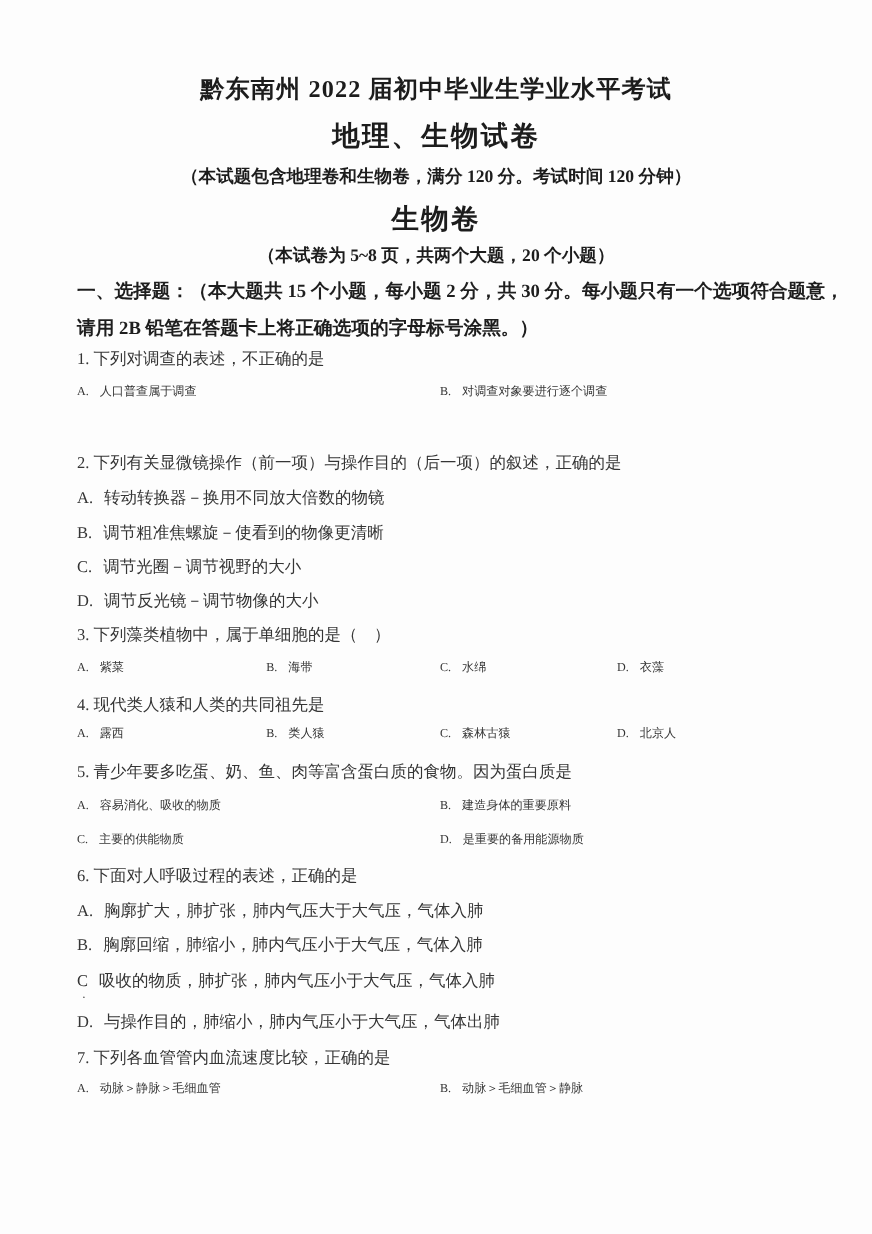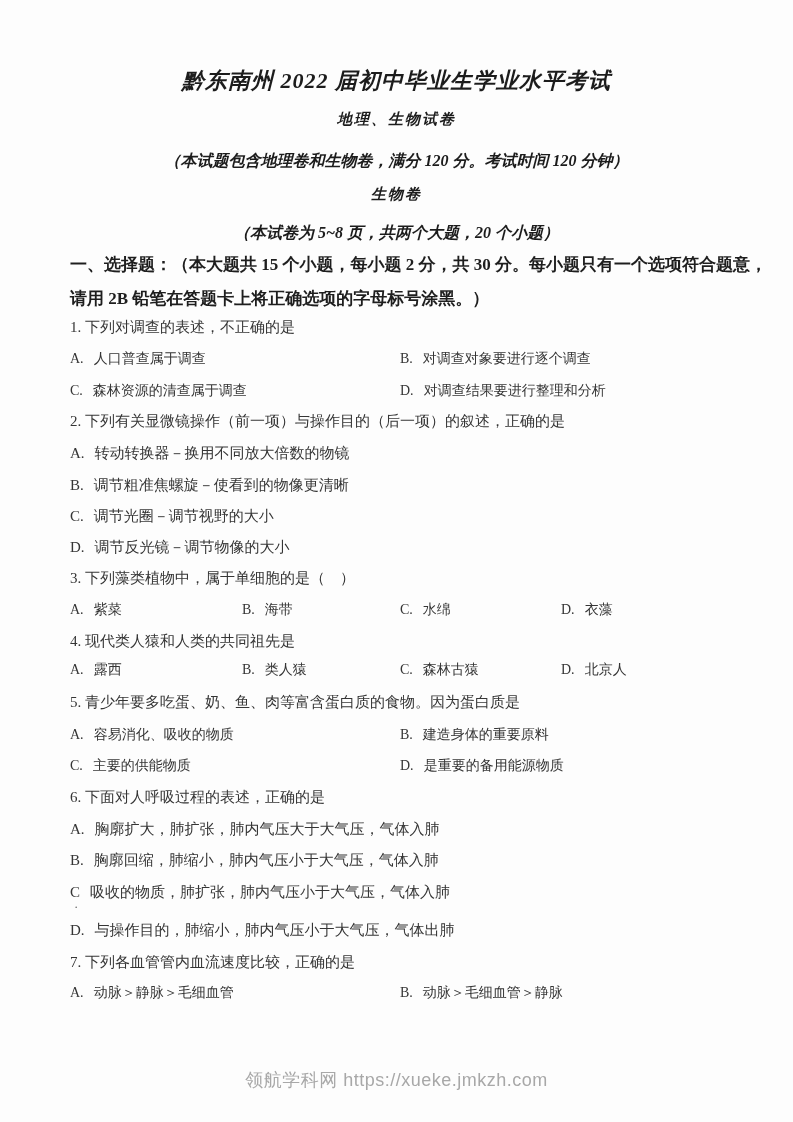--- a/index.html
+++ b/index.html
@@ -8,34 +8,34 @@
     width:793px;height:1122px;
     background:#fdfdfd;
     overflow:hidden;
     font-family:"Liberation Serif","DejaVu Serif",serif;
     color:#333333;
   }
   
   .hline{
     position:absolute;left:0;width:100%;
     text-align:center;font-weight:700;color:#1c1c1c;
-    white-space:nowrap;line-height:1.2;font-style:italic;
+    white-space:nowrap;line-height:1.2;
   }
   .t-title{font-size:22px;letter-spacing:1px;}
-  .t-sub{font-size:15px;letter-spacing:2px;}
+  .t-sub{font-size:25px;letter-spacing:2px;}
   .t-note{font-size:16px;}
   
   .line{
     position:absolute;left:70px;width:660px;
     font-size:15px;color:#353535;white-space:nowrap;line-height:1.25;
   }
   .sec{font-weight:700;font-size:17px;color:#1e1e1e;}
   
   .row{position:absolute;left:70px;width:660px;height:22px;}
-  .opt{position:absolute;top:0;white-space:nowrap;font-size:14px;color:#353535;line-height:1.25;}
+  .opt{position:absolute;top:0;white-space:nowrap;font-size:11px;color:#353535;line-height:1.25;}
   .c0{left:0;}
   .c1{left:172px;}
   .c2{left:330px;}
   .c3{left:491px;}
   .ol{display:inline-block;margin-right:10px;}
   .stray{position:absolute;left:74px;font-size:13px;color:#6a6a6a;}
   .watermark{
     position:absolute;left:0;width:100%;text-align:center;
     font-family:"Liberation Sans","DejaVu Sans",sans-serif;
     font-size:18px;color:#a8a8a8;letter-spacing:0.5px;white-space:nowrap;
@@ -52,24 +52,20 @@
   <div class="hline t-sub" style="top:185px">生物卷</div>
   <div class="hline t-note" style="top:223px">（本试卷为 5~8 页，共两个大题，20 个小题）</div>
 
   <div class="line sec" style="top:254px">一、选择题：（本大题共 15 个小题，每小题 2 分，共 30 分。每小题只有一个选项符合题意，</div>
   <div class="line sec" style="top:288px">请用 2B 铅笔在答题卡上将正确选项的字母标号涂黑。）</div>
 
   <div class="line" style="top:318px">1. 下列对调查的表述，不正确的是</div>
   <div class="row" style="top:350px">
     <span class="opt c0"><span class="ol">A.</span><span>人口普查属于调查</span></span>
     <span class="opt c2"><span class="ol">B.</span><span>对调查对象要进行逐个调查</span></span>
-  </div>
-  <div class="row" style="top:382px">
-    <span class="opt c0"><span class="ol">C.</span><span>森林资源的清查属于调查</span></span>
-    <span class="opt c2"><span class="ol">D.</span><span>对调查结果要进行整理和分析</span></span>
   </div>
 
   <div class="line" style="top:412px">2. 下列有关显微镜操作（前一项）与操作目的（后一项）的叙述，正确的是</div>
   <div class="line" style="top:444px"><span class="ol">A.</span><span>转动转换器－换用不同放大倍数的物镜</span></div>
   <div class="line" style="top:476px"><span class="ol">B.</span><span>调节粗准焦螺旋－使看到的物像更清晰</span></div>
   <div class="line" style="top:507px"><span class="ol">C.</span><span>调节光圈－调节视野的大小</span></div>
   <div class="line" style="top:538px"><span class="ol">D.</span><span>调节反光镜－调节物像的大小</span></div>
 
   <div class="line" style="top:569px">3. 下列藻类植物中，属于单细胞的是（　）</div>
   <div class="row" style="top:601px">
@@ -103,15 +99,14 @@
   <div class="line" style="top:883px"><span class="ol">C</span><span>吸收的物质，肺扩张，肺内气压小于大气压，气体入肺</span></div>
   <div class="stray" style="top:899px">·</div>
   <div class="line" style="top:921px"><span class="ol">D.</span><span>与操作目的，肺缩小，肺内气压小于大气压，气体出肺</span></div>
 
   <div class="line" style="top:953px">7. 下列各血管管内血流速度比较，正确的是</div>
   <div class="row" style="top:984px">
     <span class="opt c0"><span class="ol">A.</span><span>动脉＞静脉＞毛细血管</span></span>
     <span class="opt c2"><span class="ol">B.</span><span>动脉＞毛细血管＞静脉</span></span>
   </div>
 
-  <div class="watermark" style="top:1068px">领航学科网 https://xueke.jmkzh.com</div>
 
 </div>
 
 </body></html>

